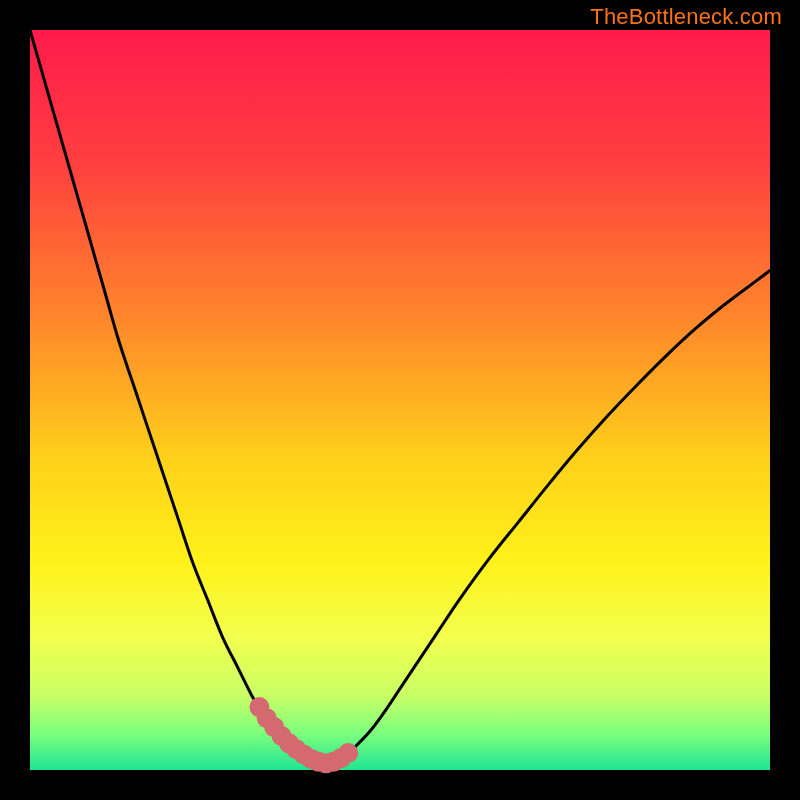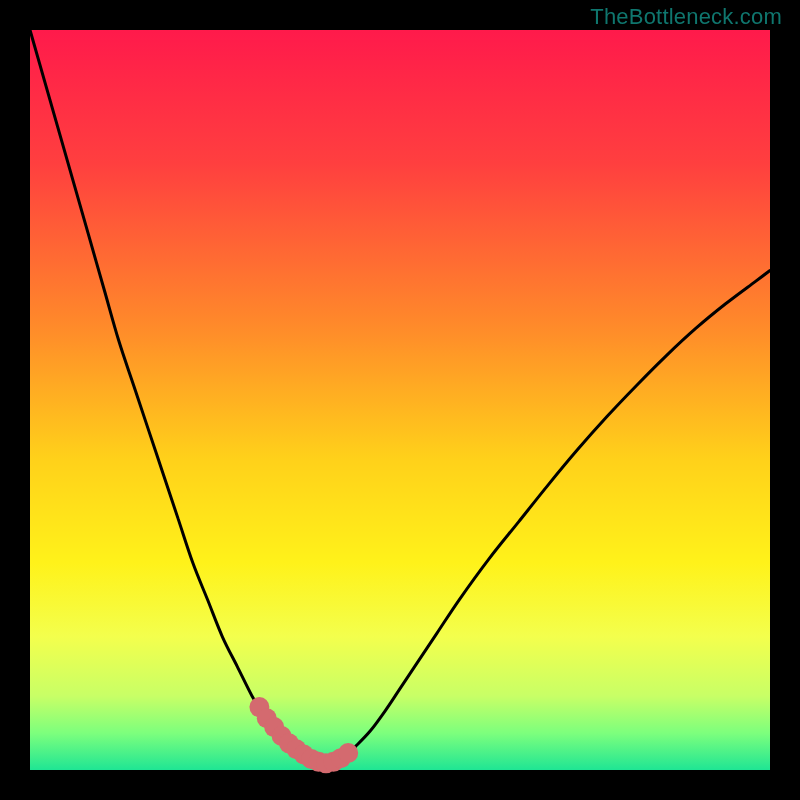--- a/index.html
+++ b/index.html
@@ -16,21 +16,21 @@
     left: 0;
     top: 0;
     width: 800px;
     height: 800px;
     background: #000;
   }
   .watermark {
     position: absolute;
     top: 4px;
     right: 18px;
-    color: #0f766e;
+    color: #f97316;
     font-size: 22px;
     font-weight: 500;
     letter-spacing: 0.2px;
     user-select: none;
   }
   svg {
     position: absolute;
     left: 0;
     top: 0;
   }

